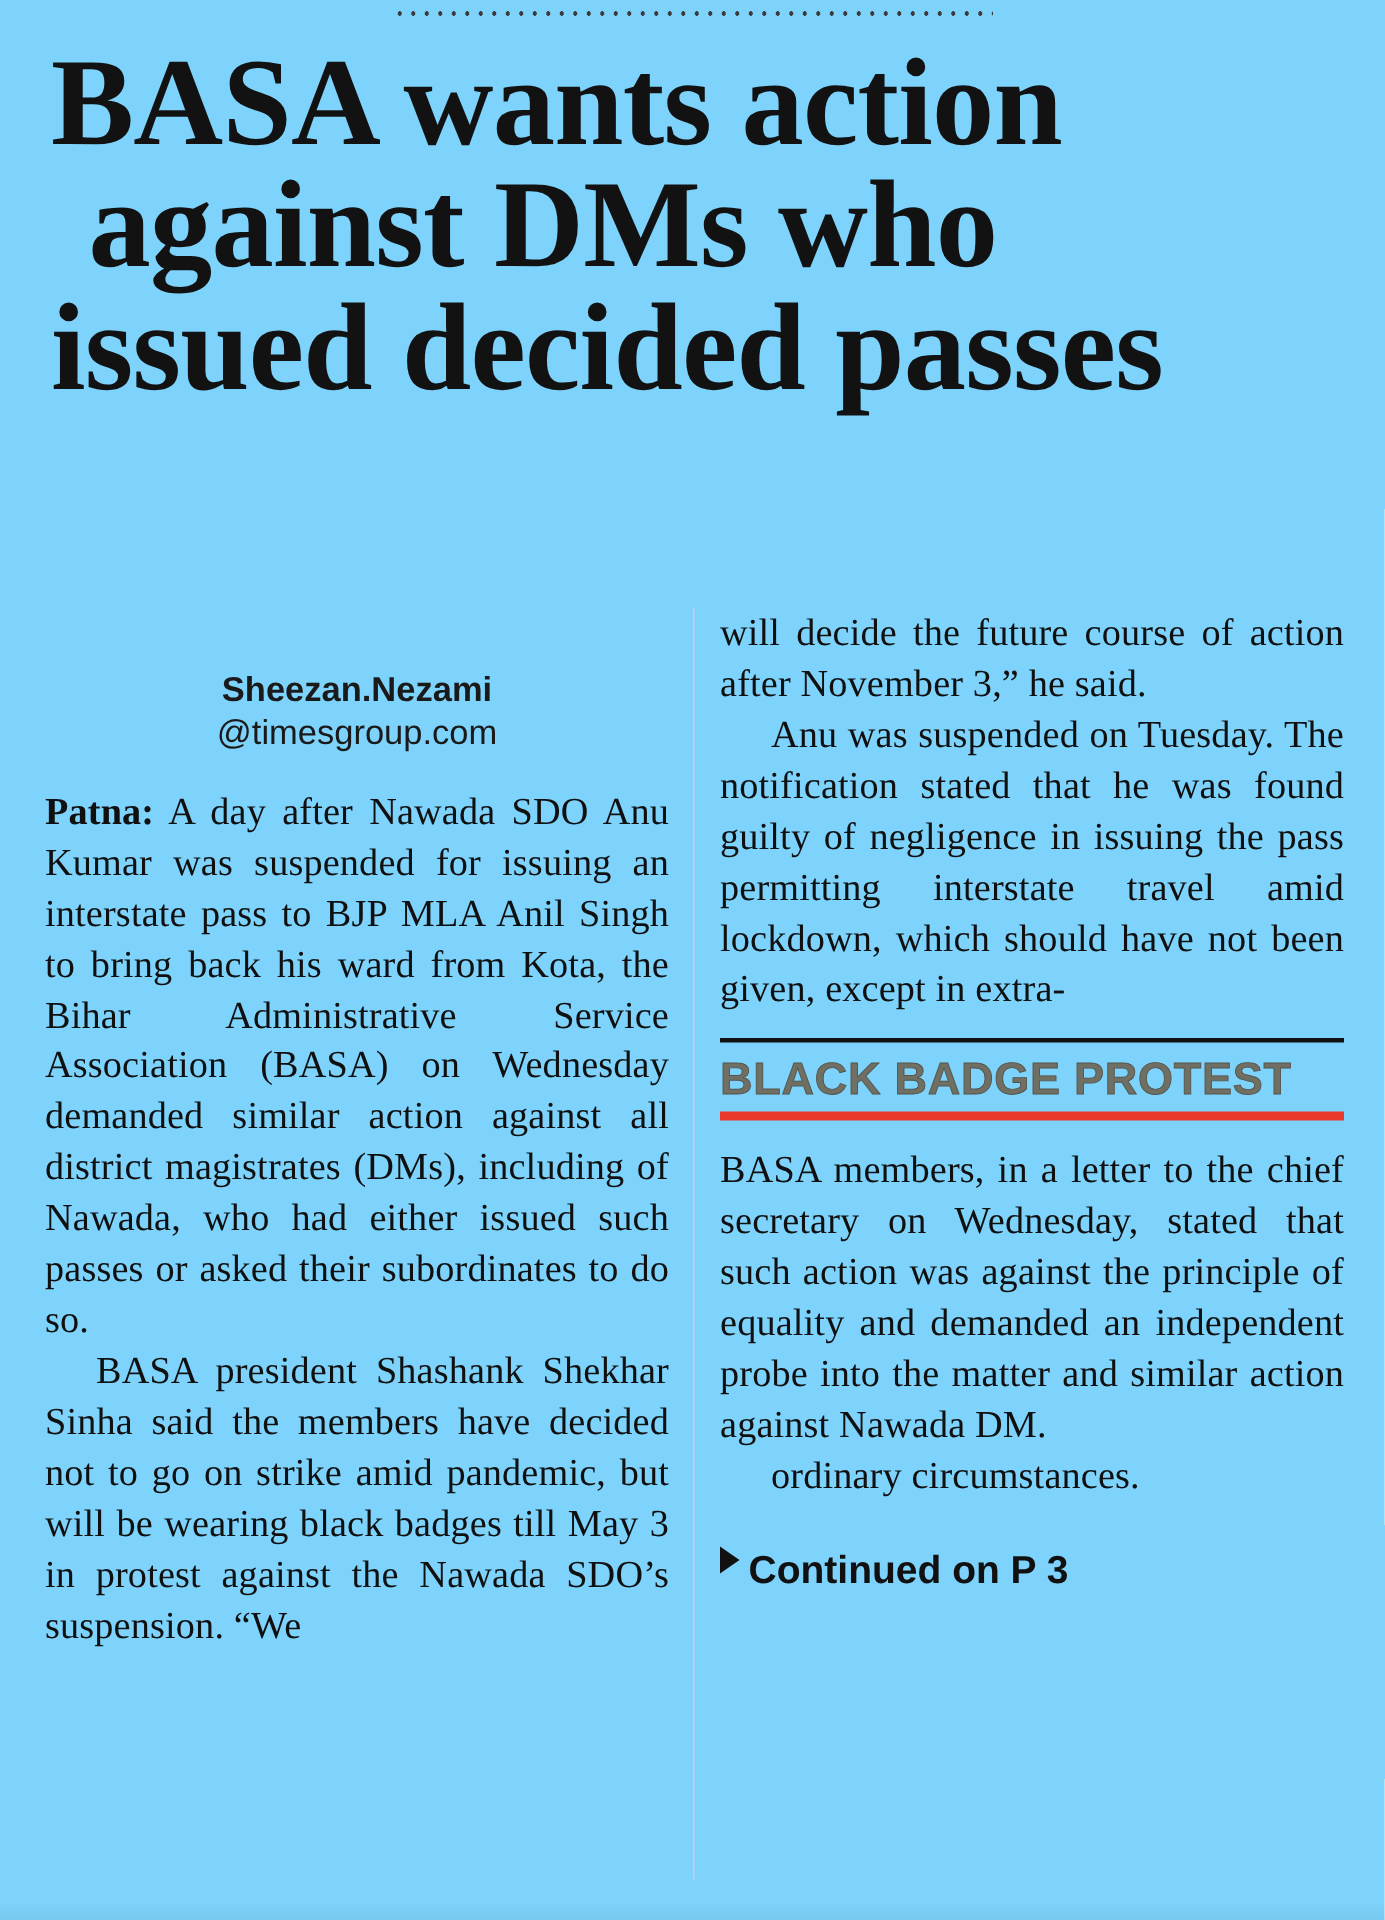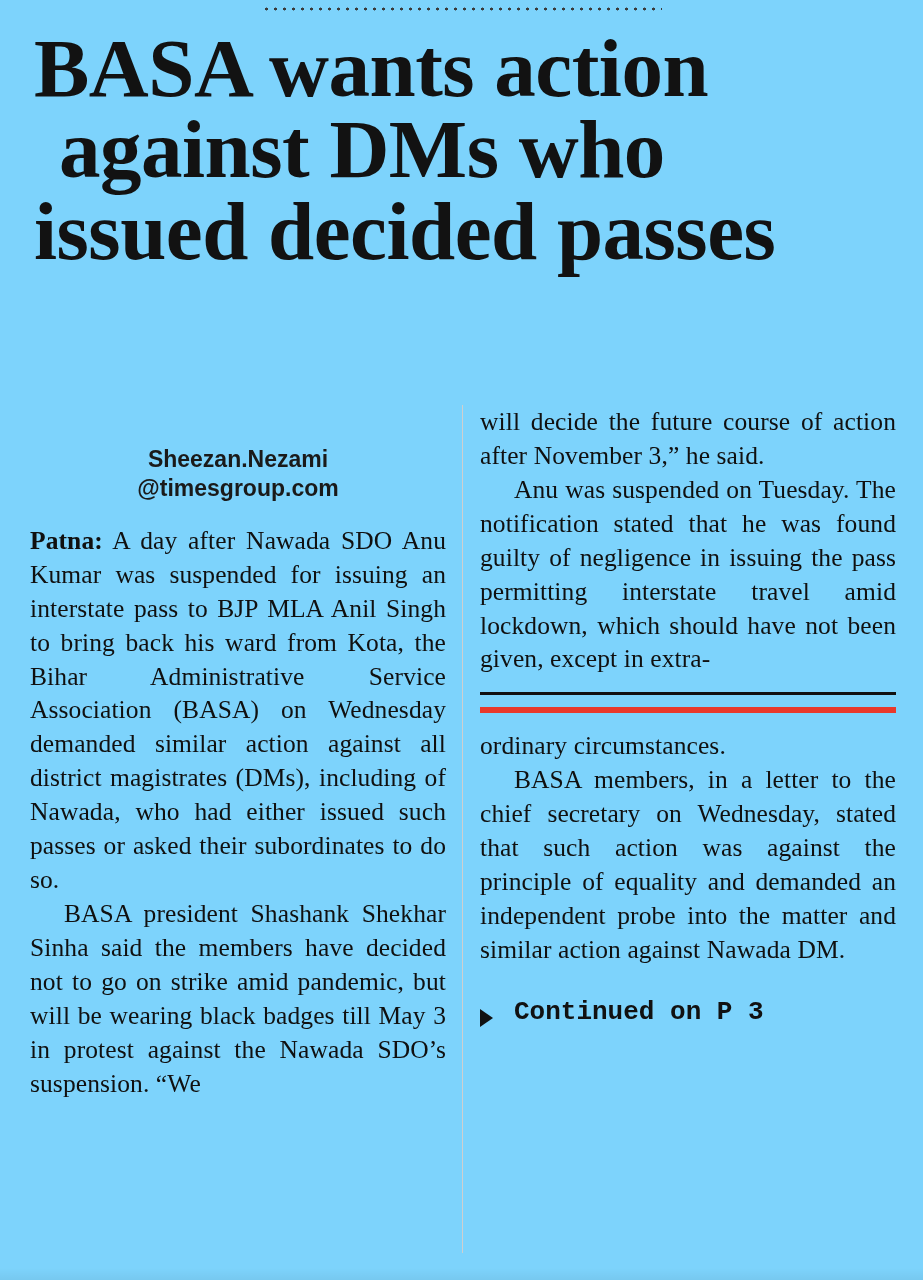--- a/index.html
+++ b/index.html
@@ -79,21 +79,21 @@
 
   .byline {
     text-align: center;
     font-family: "Liberation Sans", sans-serif;
     font-weight: 700;
     font-size: 23px;
     line-height: 1.28em;
     color: #1a1a1a;
     margin-bottom: 20px;
   }
-  .byline .handle { display: block; font-weight: 700; }
+  .byline .handle { display: block; font-weight: 400; }
 
   p.body {
     margin: 0 0 0 0;
     font-family: "Liberation Serif", serif;
     font-size: 25.5px;
     line-height: 1.33em;
     text-align: justify;
     color: #101010;
     letter-spacing: 0.1px;
   }
@@ -118,27 +118,27 @@
   .kicker-underline {
     margin-top: 4px;
     height: 6px;
     background: #e8392c;
     width: 100%;
   }
   .kicker-gap { height: 16px; }
 
   .continued {
     margin-top: 30px;
-    font-family: Liberation Mono, monospace;
+    font-family: Liberation Sans, sans-serif;
     font-weight: 700;
     font-size: 26px;
     color: #111;
     display: flex;
-    align-items: flex-end;
-    gap: 21px;
+    align-items: flex-start;
+    gap: 6px;
   }
   .tri {
     width: 0; height: 0;
     border-left: 13px solid #111;
     border-top: 9px solid transparent;
     border-bottom: 9px solid transparent;
   }
 
   .bottom-edge {
     position: absolute;
@@ -173,26 +173,27 @@
       <p class="body"><span class="dateline">Patna:</span><span> A day after Nawada SDO Anu Kumar was suspended for issuing an interstate pass to BJP MLA Anil Singh to bring back his ward from Kota, the Bihar Administrative Service Association (BASA) on Wednesday demanded similar action against all district magistrates (DMs), including of Nawada, who had either issued such passes or asked their subordinates to do so.</span></p>
 
       <p class="body">BASA president Shashank Shekhar Sinha said the members have decided not to go on strike amid pandemic, but will be wearing black badges till May 3 in protest against the Nawada SDO’s suspension. “We</p>
     </div>
 
     <div class="col col-right">
       <p class="body">will decide the future course of action after November 3,” he said.</p>
       <p class="body">Anu was suspended on Tuesday. The notification stated that he was found guilty of negligence in issuing the pass permitting interstate travel amid lockdown, which should have not been given, except in extra-</p>
 
       <div class="kicker">
+        <div class="kicker-text">BLACK BADGE PROTEST</div>
         <div class="kicker-underline"></div>
       </div>
       <div class="kicker-gap"></div>
 
+      <p class="body">BASA members, in a letter to the chief secretary on Wednesday, stated that such action was against the principle of equality and demanded an independent probe into the matter and similar action against Nawada DM.</p>
       <p class="body">ordinary circumstances.</p>
-      <p class="body">BASA members, in a letter to the chief secretary on Wednesday, stated that such action was against the principle of equality and demanded an independent probe into the matter and similar action against Nawada DM.</p>
 
       <div class="continued">
         <span class="tri"></span>
         <span>Continued on P 3</span>
       </div>
     </div>
 
   </div>
 
   <div class="bottom-edge"></div>

